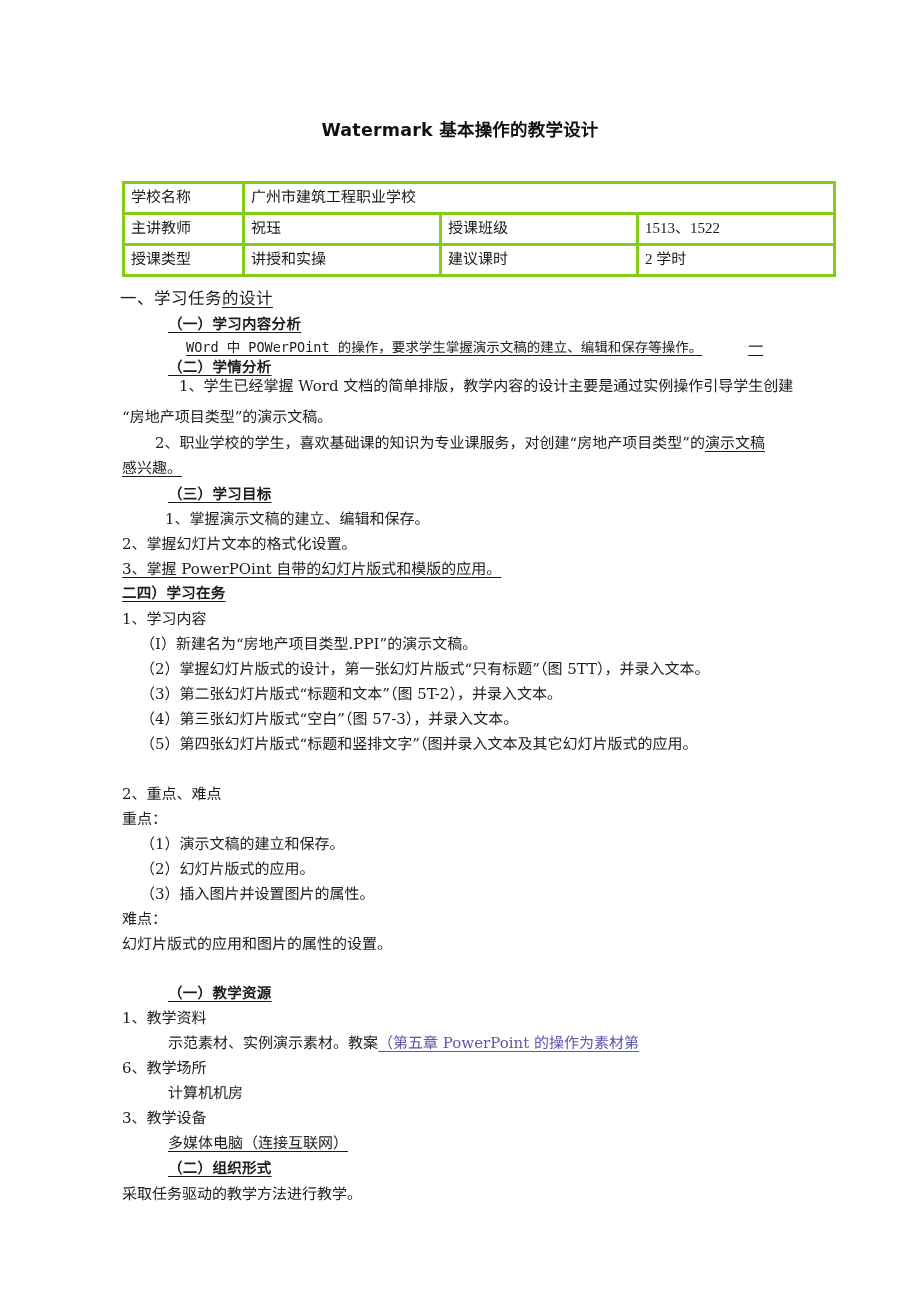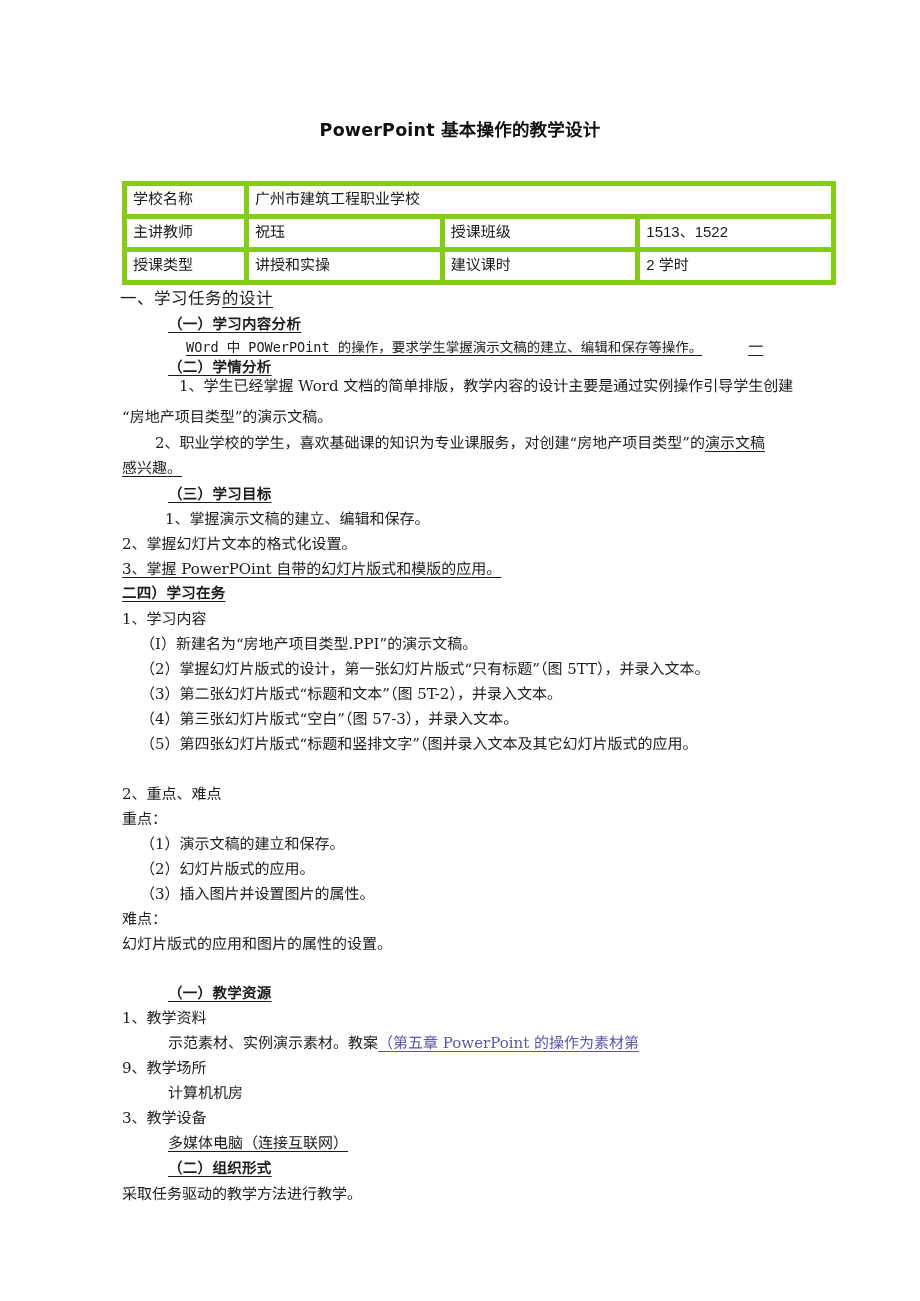--- a/index.html
+++ b/index.html
@@ -43,25 +43,25 @@
     position: absolute;
     left: 122px;
     top: 181px;
     width: 714px;
     border-collapse: collapse;
     table-layout: fixed;
     font-size: 15px;
     line-height: 1.1;
   }
   .info-table td {
-    border: 5px solid #84cc16;
+    border: 3px solid #84cc16;
     padding: 3px 5px 4px 6px;
     height: 21px;
     vertical-align: middle;
-    font-family: Liberation Sans, sans-serif;
+    font-family: Liberation Serif, serif;
     white-space: nowrap;
     overflow: hidden;
   }
   .col-a { width: 106px; }
   .col-b { width: 228px; }
   .col-c { width: 106px; }
   .col-d { width: 274px; }
 
   
   .blk {
@@ -91,21 +91,21 @@
     color: #5a57a8;
     text-decoration: underline;
     text-underline-offset: 2.5px;
   }
 </style>
 </head>
 <body>
 
 <div class="page">
 
-  <div class="doc-title">PowerPoint 基本操作的教学设计</div>
+  <div class="doc-title">Watermark 基本操作的教学设计</div>
 
   <table class="info-table">
     <tbody>
       <tr>
         <td class="col-a">学校名称</td>
         <td colspan="3">广州市建筑工程职业学校</td>
       </tr>
       <tr>
         <td class="col-a">主讲教师</td>
         <td class="col-b">祝珏</td>
@@ -159,21 +159,21 @@
   <div class="blk" style="left:140px; top:887px;">（3）插入图片并设置图片的属性。</div>
 
   <div class="blk" style="left:122px; top:912px;">难点：</div>
   <div class="blk" style="left:122px; top:937px;">幻灯片版式的应用和图片的属性的设置。</div>
 
   <div class="blk h2 u" style="left:168px; top:986px;">（一）教学资源</div>
 
   <div class="blk" style="left:122px; top:1011px;">1、教学资料</div>
   <div class="blk" style="left:168px; top:1036px;"><span>示范素材、实例演示素材。教案</span><span class="link">（第五章 PowerPoint 的操作为素材第</span></div>
 
-  <div class="blk" style="left:122px; top:1061px;">9、教学场所</div>
+  <div class="blk" style="left:122px; top:1061px;">6、教学场所</div>
   <div class="blk" style="left:168px; top:1086px;">计算机机房</div>
 
   <div class="blk" style="left:122px; top:1111px;">3、教学设备</div>
   <div class="blk u" style="left:168px; top:1136px;">多媒体电脑（连接互联网）</div>
 
   <div class="blk h2 u" style="left:168px; top:1161px;">（二）组织形式</div>
   <div class="blk" style="left:122px; top:1187px;">采取任务驱动的教学方法进行教学。</div>
 
 </div>
 

